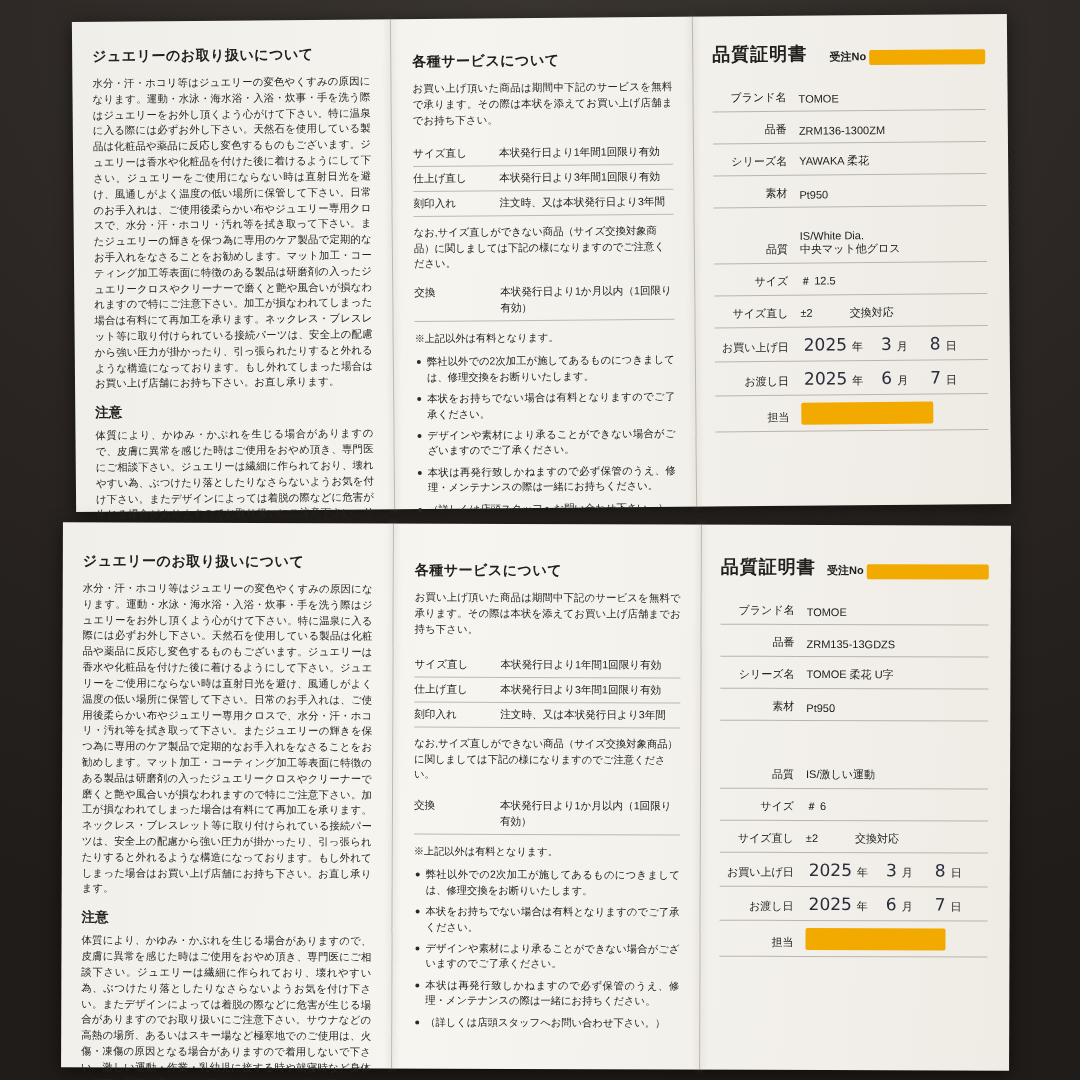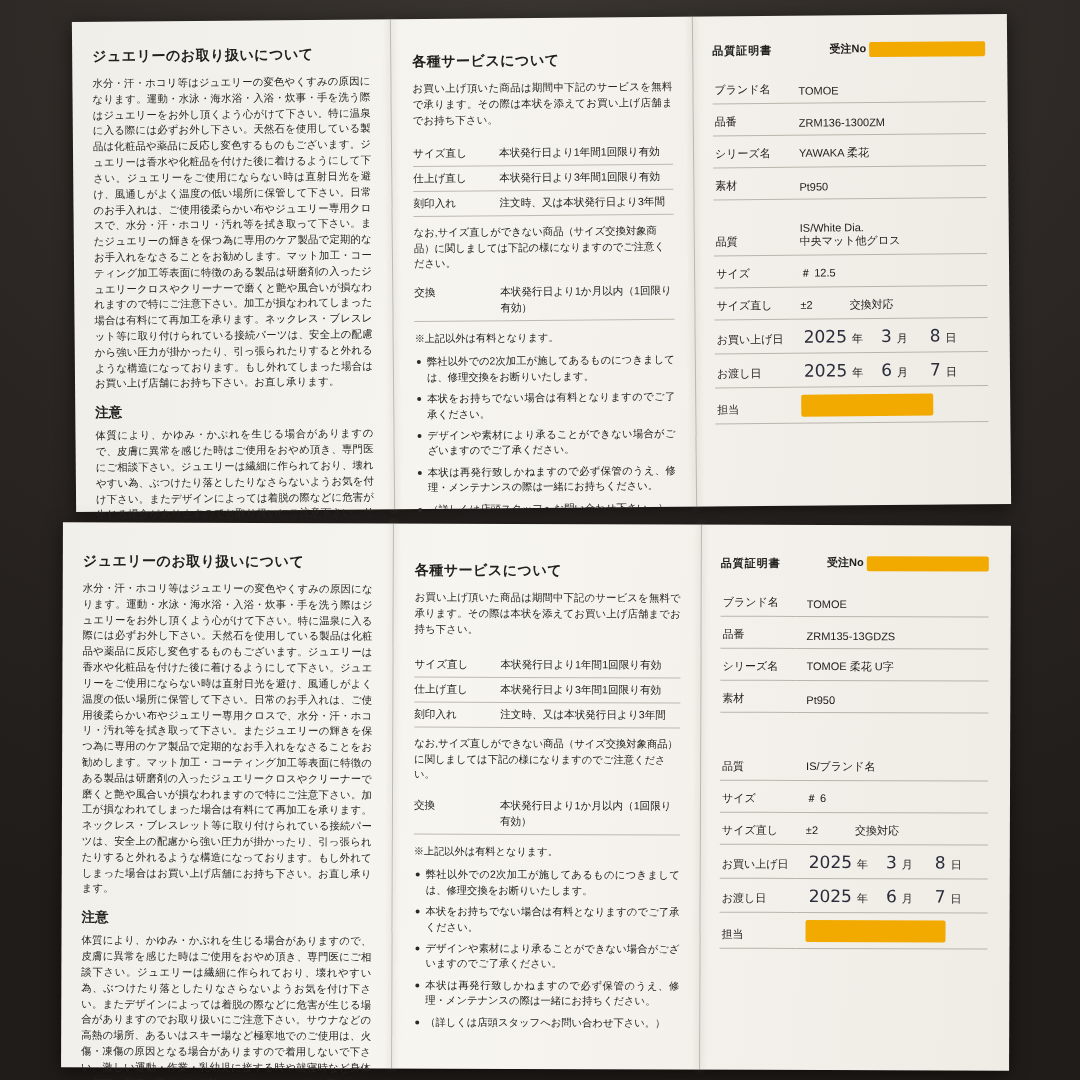--- a/index.html
+++ b/index.html
@@ -78,41 +78,41 @@
   }
   ul.bullets li{
     position:relative;padding-left:12px;margin-bottom:6px;text-align:justify;
   }
   ul.bullets li:before{
     content:"";position:absolute;left:2px;top:6px;width:4px;height:4px;
     background:#2a2a28;border-radius:50%;
   }
   
   .cert-title{
-    font-size:11px;font-weight:bold;letter-spacing:1px;
+    font-size:18px;font-weight:bold;letter-spacing:1px;
   }
   .cert-head{
     display:flex;align-items:flex-end;justify-content:space-between;
     margin-bottom:14px;
   }
   .order-no{font-size:11px;font-weight:bold;white-space:nowrap;}
   .redact{
     display:inline-block;height:15px;background:#f2a900;
     vertical-align:middle;border-radius:2px;
   }
   table.cert{
     width:100%;border-collapse:collapse;font-size:11px;
   }
   table.cert td{
     border-bottom:1px solid #b9b5ac;
     padding:7px 2px 6px 2px;
     vertical-align:bottom;
     height:18px;
   }
-  table.cert td.label{width:72px;color:#232220;}
+  table.cert td.label{width:72px;color:#232220;text-align:right;}
   table.cert td.val{color:#1b1b19;padding-left:10px;}
   .datecell{display:flex;align-items:baseline;gap:2px;font-size:11px;}
   .datecell .num{font-family:"DejaVu Sans",sans-serif;font-size:17px;color:#2b2d3c;padding:0 3px;}
   .unit{font-size:11px;color:#232220;}
   .panel-left{padding:26px 20px 10px 20px;}
   .panel-mid{padding:34px 20px 10px 22px;}
   .panel-right{padding:26px 22px 10px 20px;}
 </style>
 </head>
 <body>
@@ -308,21 +308,21 @@
         <td class="label">シリーズ名</td>
         <td class="val">TOMOE 柔花 U字</td>
       </tr>
       <tr>
         <td class="label">素材</td>
         <td class="val">Pt950</td>
       </tr>
       <tr>
         <td class="label" style="height:54px">品質</td>
         <td class="val">
-          <div>IS/ブランド名</div>
+          <div>IS/激しい運動</div>
         </td>
       </tr>
       <tr>
         <td class="label">サイズ</td>
         <td class="val">＃ 6</td>
       </tr>
       <tr>
         <td class="label">サイズ直し</td>
         <td class="val">
           <span>±2</span>

